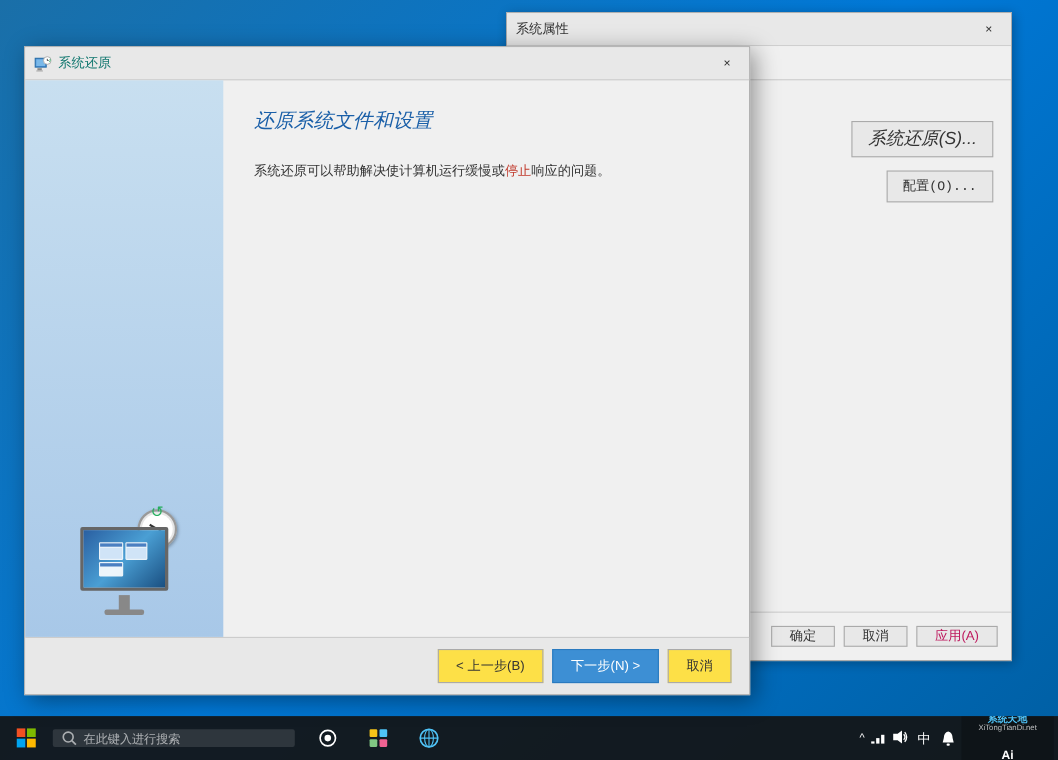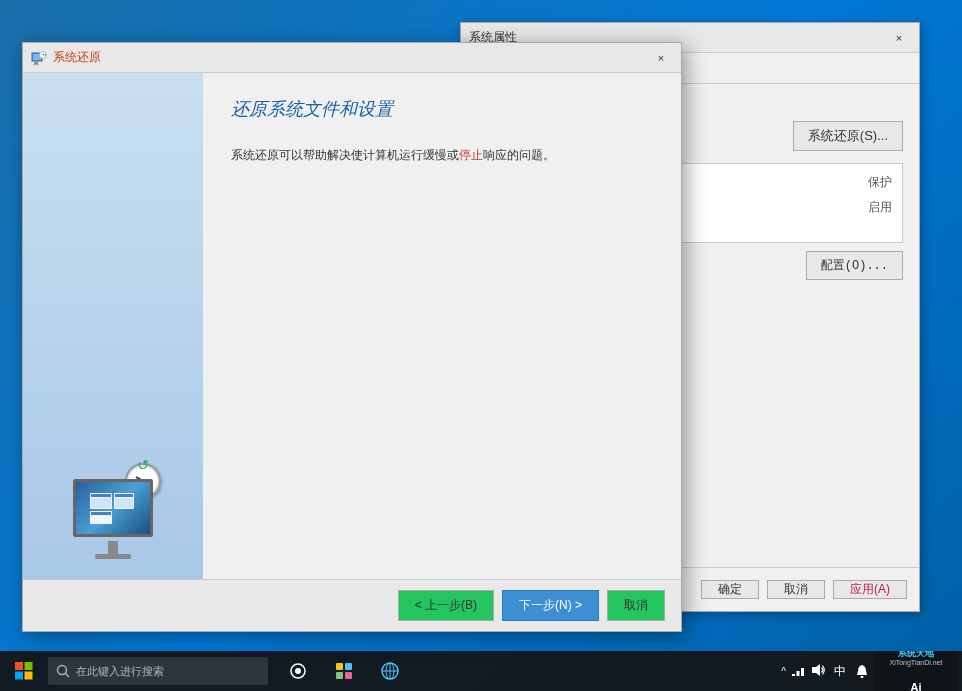--- a/index.html
+++ b/index.html
@@ -48,21 +48,21 @@
       width: 18px;
       height: 18px;
       fill: white;
     }
 
     .taskbar-search {
       display: flex;
       align-items: center;
       background: rgba(255,255,255,0.12);
       border-radius: 2px;
-      height: 28px;
+      height: 16px;
       width: 220px;
       padding: 0 8px;
       cursor: text;
       color: rgba(255,255,255,0.7);
       font-size: 12px;
       gap: 6px;
     }
 
     .taskbar-center-icons {
       display: flex;
@@ -97,21 +97,21 @@
       display: flex;
       align-items: center;
       height: 40px;
       gap: 4px;
       padding-right: 4px;
     }
 
     
     .sys-props-window {
       position: absolute;
-      top: 22px;
+      top: 11px;
       left: 460px;
       width: 460px;
       height: 590px;
       background: #f0f0f0;
       border: 1px solid #aaa;
       box-shadow: 2px 2px 10px rgba(0,0,0,0.3);
       z-index: 5;
     }
 
     .sys-props-titlebar {
@@ -168,23 +168,24 @@
     .sys-tab.active {
       background: #f0f0f0;
       z-index: 1;
       position: relative;
     }
 
     .sys-restore-btn {
       background: #e8e8e8;
       border: 1px solid #aaa;
       padding: 5px 14px;
-      font-size: 13px;
-      cursor: pointer;
-      color: #333;
+      font-size: 16px;
+      cursor: pointer;
+      color: #333;
+      font-style: italic;
     }
 
     .action-btn {
       background: #e8e8e8;
       border: 1px solid #aaa;
       padding: 5px 14px;
       font-size: 12px;
       cursor: pointer;
       color: #333;
       min-width: 90px;
@@ -250,21 +251,21 @@
       gap: 6px;
     }
 
     .restore-icon {
       width: 16px;
       height: 16px;
     }
 
     .restore-title-text {
       font-size: 12px;
-      color: #c2410c;
+      color: #0f766e;
     }
 
     .restore-body {
       display: flex;
       height: calc(100% - 30px - 52px);
     }
 
     .restore-sidebar {
       width: 180px;
       background: linear-gradient(to bottom, #c8dff0, #a8c8e8);
@@ -418,21 +419,21 @@
       background: #e8e8e8;
       border-top: 1px solid #ccc;
       display: flex;
       align-items: center;
       justify-content: flex-end;
       padding: 0 16px;
       gap: 8px;
     }
 
     .restore-btn {
-      background: #22c55e;
+      background: #fde047;
       border: 1px solid #aaa;
       padding: 6px 16px;
       font-size: 12px;
       cursor: pointer;
       color: #333;
     }
 
     .restore-btn.primary {
       background: #3d8fd4;
       border-color: #2a7abf;
@@ -470,26 +471,20 @@
       <div class="sys-tab active">远程</div>
     </div>
     <div class="sys-props-remote-tab-content">
       <div style="margin-bottom:10px;">
         <p style="font-size:12px;color:#555;margin-bottom:8px;">统更改。</p>
         <div style="display:flex;justify-content:flex-end;">
           <button class="sys-restore-btn">系统还原(S)...</button>
         </div>
       </div>
       <div style="margin-top:12px;">
-        <div style="display:flex;gap:8px;margin-bottom:8px;">
-          <div style="flex:1;border:1px solid #ccc;background:white;padding:6px;min-height:80px;">
-            <div style="text-align:right;font-size:12px;color:#555;padding:4px;">保护</div>
-            <div style="text-align:right;font-size:12px;color:#555;padding:4px;">启用</div>
-          </div>
-        </div>
         <div style="display:flex;justify-content:space-between;align-items:center;margin-bottom:8px;">
           <span style="font-size:12px;color:#555;">删除还原点。</span>
           <button class="action-btn">配置(O)...</button>
         </div>
       </div>
     </div>
     <div class="sys-props-footer">
       <button class="footer-btn">确定</button>
       <button class="footer-btn">取消</button>
       <button class="footer-btn disabled">应用(A)</button>

